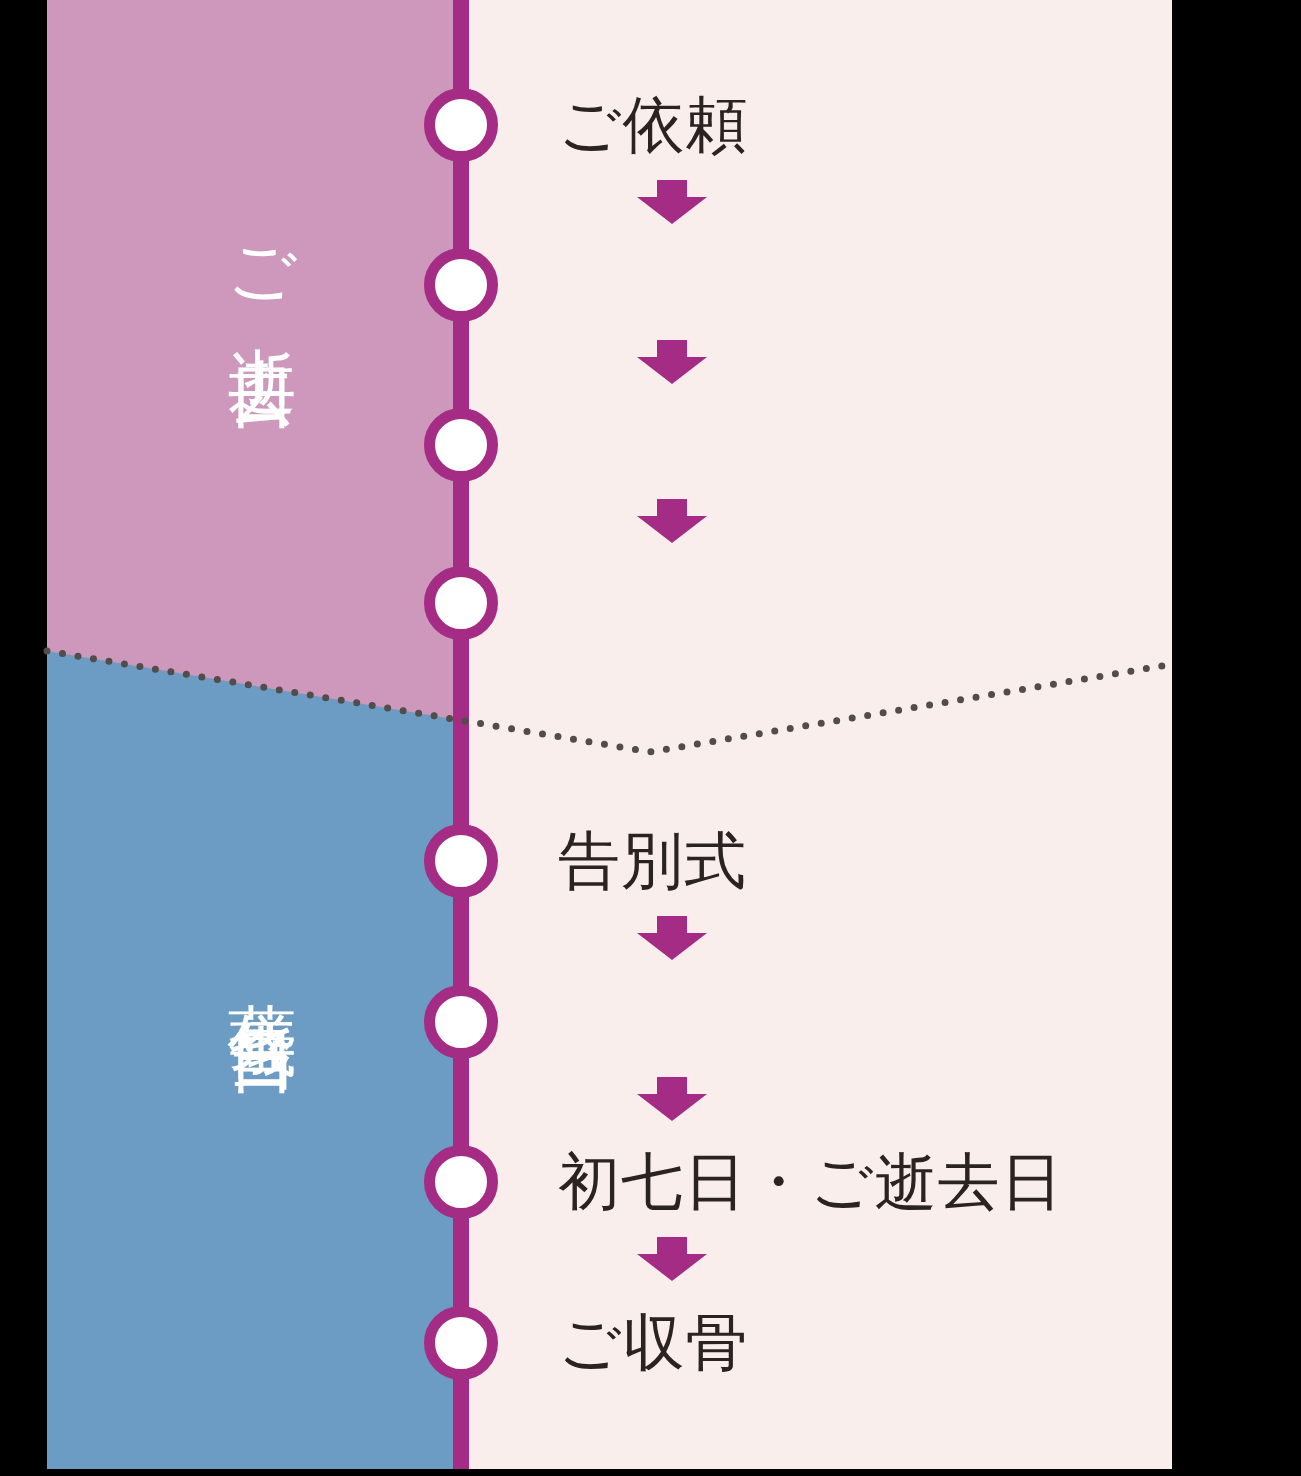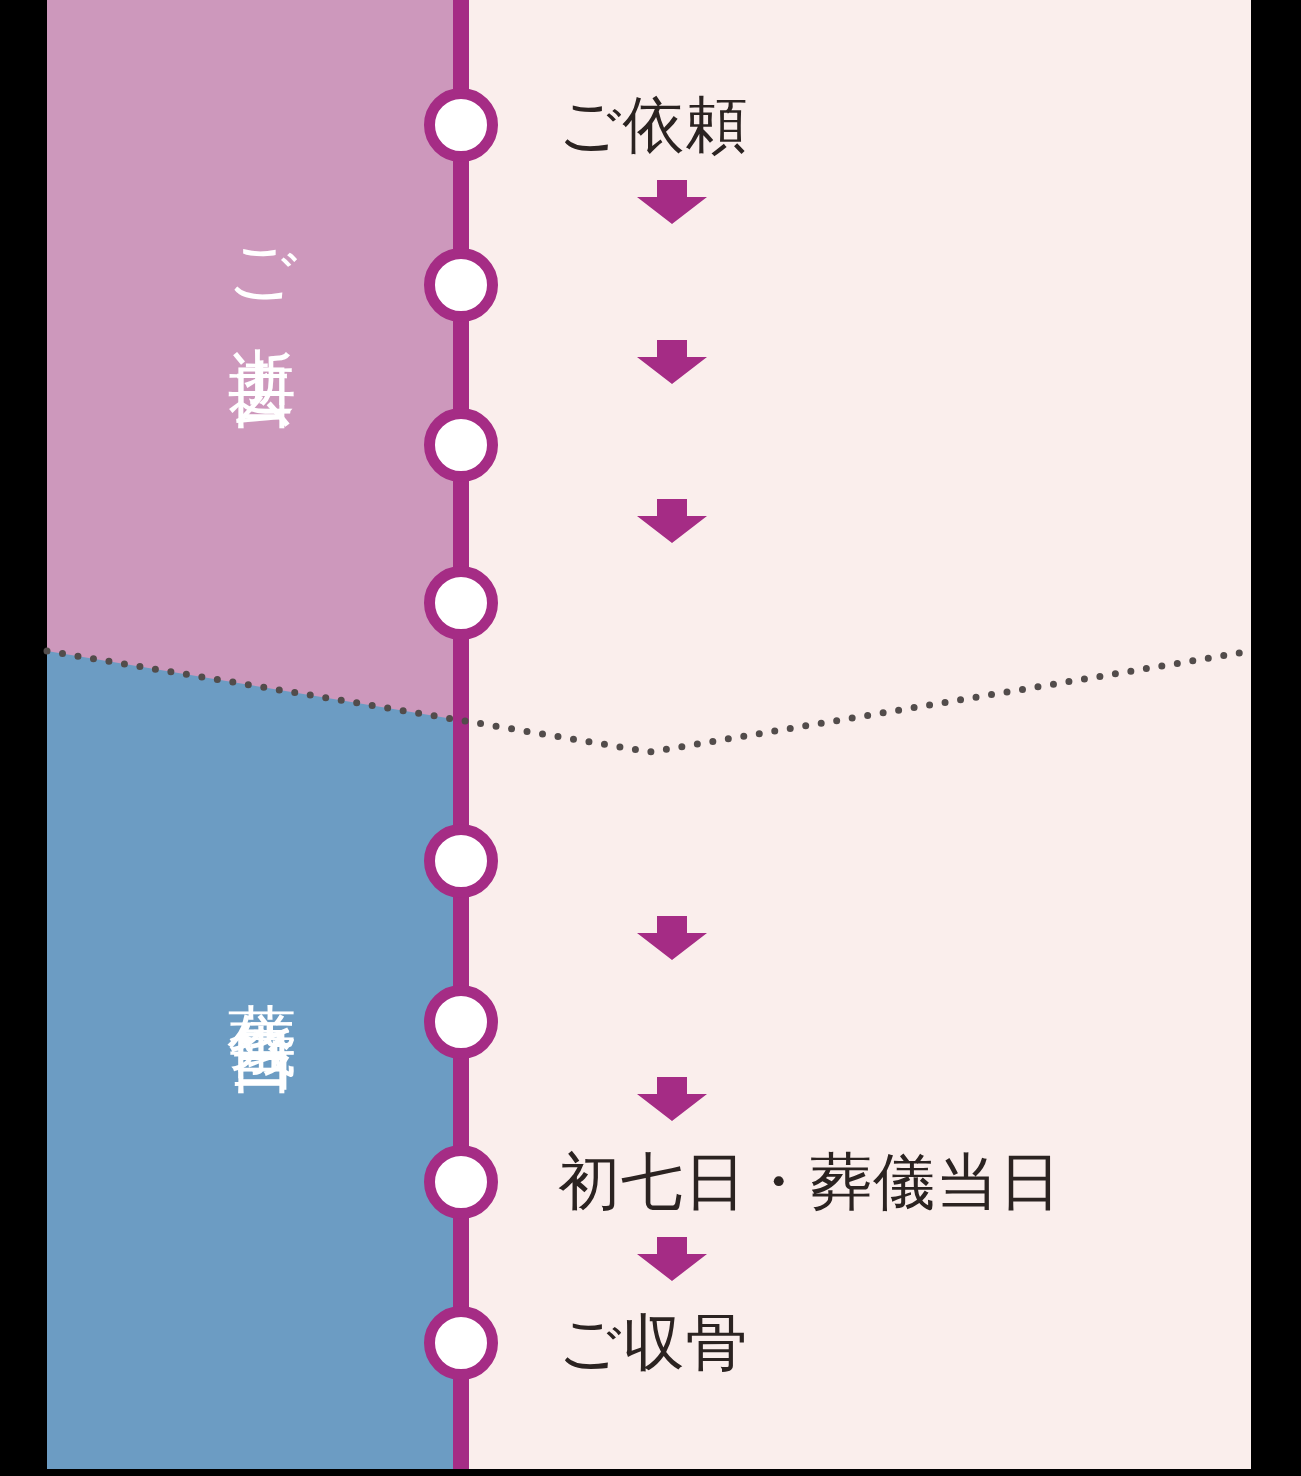--- a/index.html
+++ b/index.html
@@ -2,21 +2,21 @@
 <html><head>
 <meta charset="utf-8">
 <style>
   html, body {
     margin: 0;
     padding: 0;
     background: #000;
   }
   .canvas {
     position: relative;
-    width: 1301px;
+    width: 1172px;
     height: 1476px;
     background: #000000;
     overflow: hidden;
     font-family: "Liberation Sans", sans-serif;
   }
   
   .content-bg {
     position: absolute;
     left: 47px;
     top: 0;
@@ -116,21 +116,22 @@
   <div class="node" style="top:88px"></div>
   <div class="node" style="top:248px"></div>
   <div class="node" style="top:408px"></div>
   <div class="node" style="top:566px"></div>
   <div class="node" style="top:824px"></div>
   <div class="node" style="top:985px"></div>
   <div class="node" style="top:1145px"></div>
   <div class="node" style="top:1306px"></div>
 
   <div class="step-label" style="top:85px">ご依頼</div>
-  <div class="step-label" style="top:1142px">初七日・葬儀当日</div>
+  <div class="step-label" style="top:821px">告別式</div>
+  <div class="step-label" style="top:1142px">初七日・ご逝去日</div>
   <div class="step-label" style="top:1303px">ご収骨</div>
 
   <div class="arrow-down" style="top:180px"></div>
   <div class="arrow-down" style="top:340px"></div>
   <div class="arrow-down" style="top:499px"></div>
   <div class="arrow-down" style="top:916px"></div>
   <div class="arrow-down" style="top:1077px"></div>
   <div class="arrow-down" style="top:1237px"></div>
 
   <svg class="divider" width="1301" height="1476" viewBox="0 0 1301 1476">

